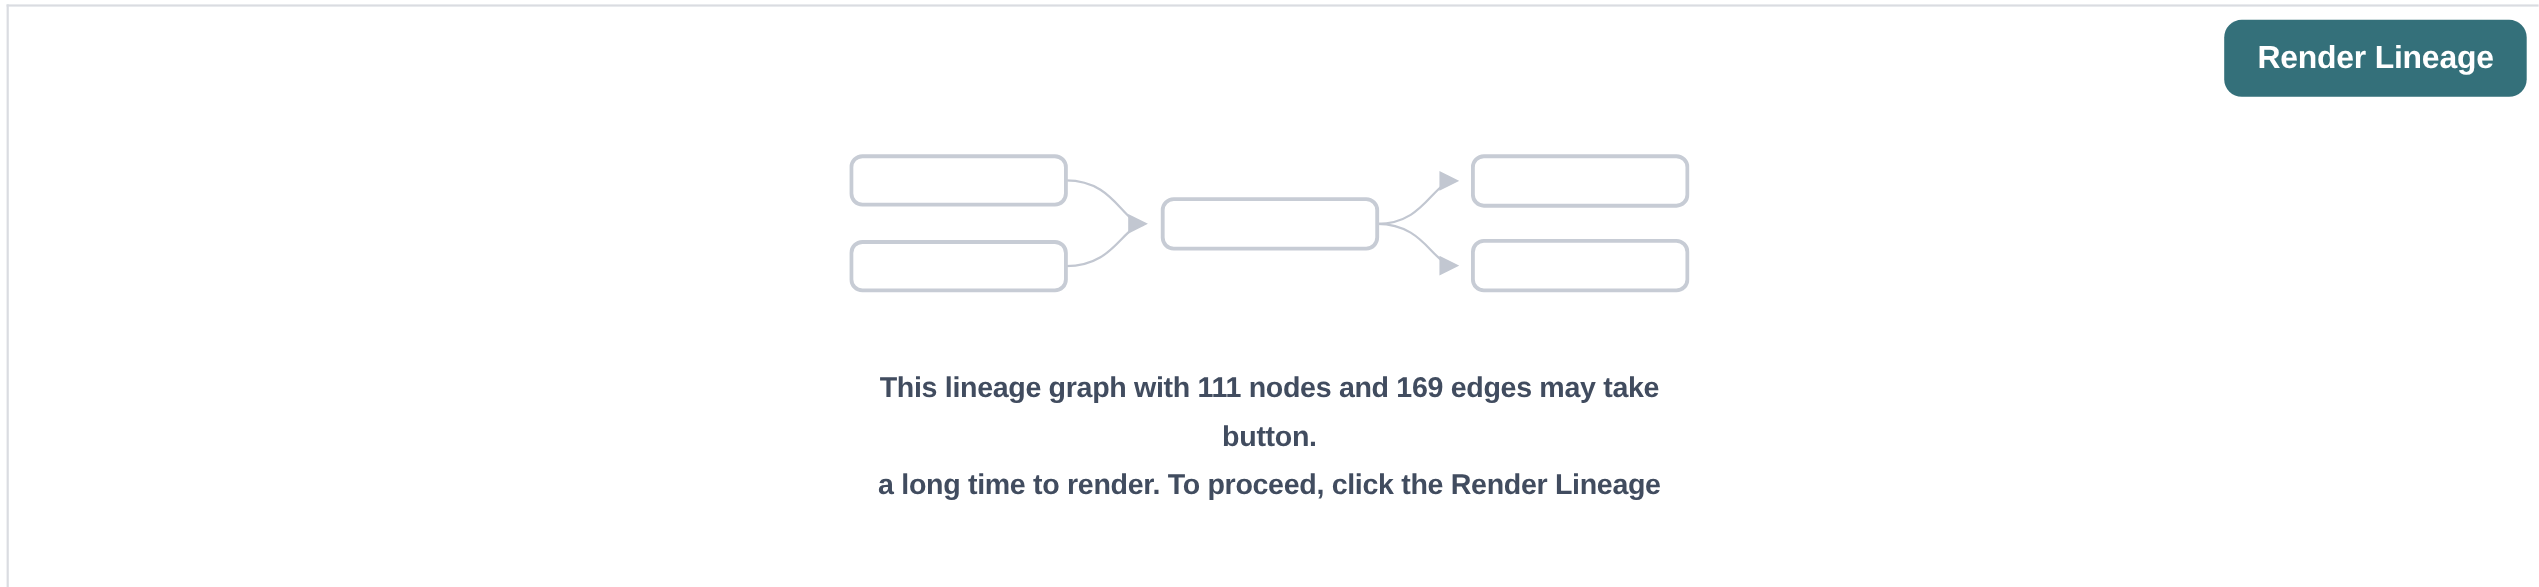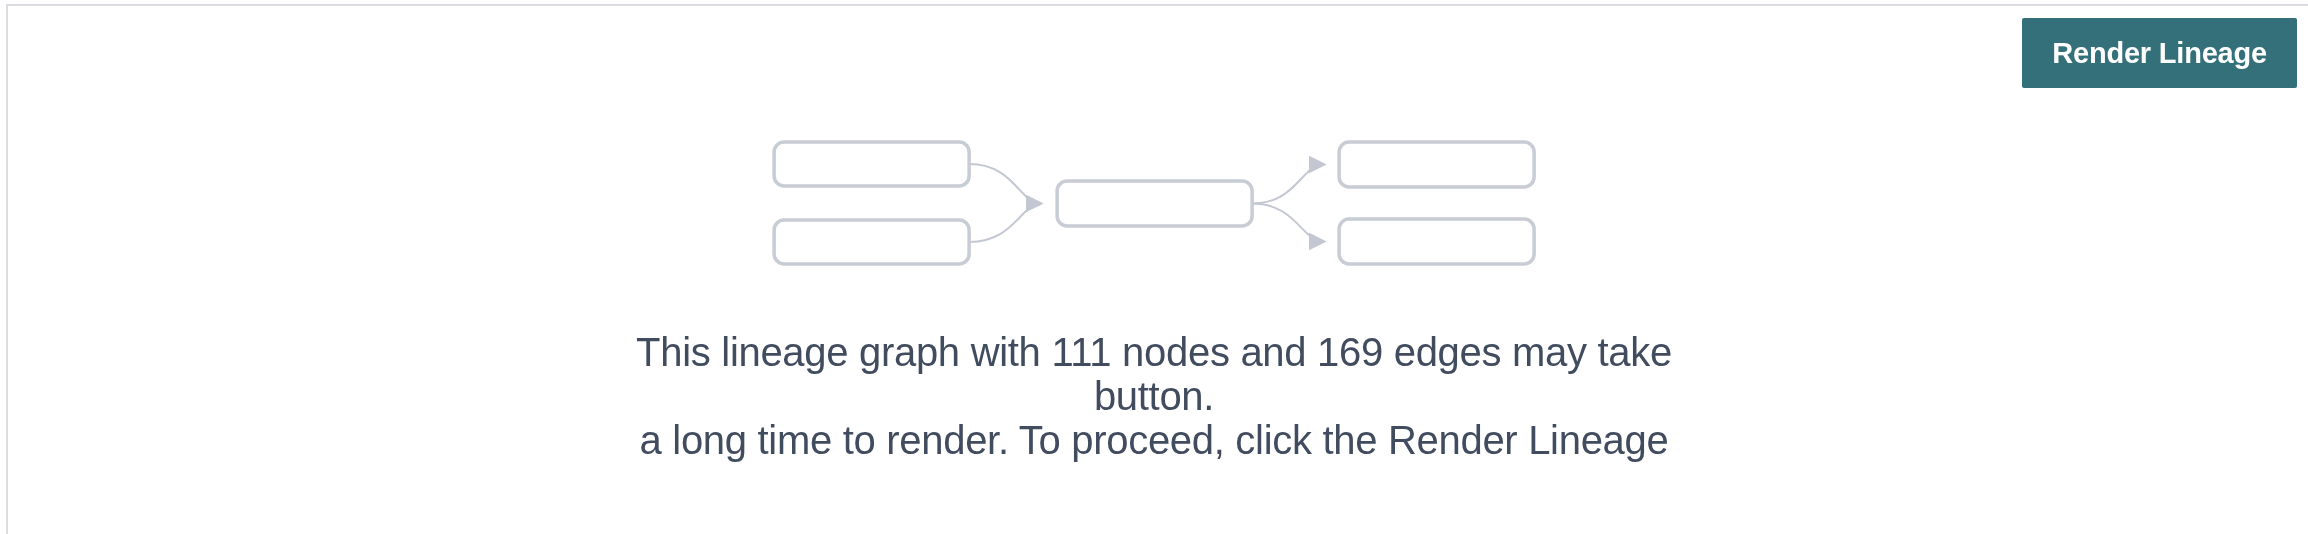--- a/index.html
+++ b/index.html
@@ -28,21 +28,21 @@
   }
   .render-btn {
     position: absolute;
     top: 18px;
     right: 11px;
     height: 70px;
     padding: 0 30px;
     background: #34707a;
     color: #ffffff;
     border: none;
-    border-radius: 2px;
+    border-radius: 16px;
     font-family: "Liberation Sans", "DejaVu Sans", sans-serif;
     font-size: 29px;
     font-weight: 700;
     letter-spacing: -0.2px;
     cursor: pointer;
     display: flex;
     align-items: center;
     justify-content: center;
   }
   .content {
@@ -56,22 +56,22 @@
   }
   .illustration {
     display: block;
     width: 764px;
     height: 128px;
   }
   .message {
     margin-top: 62px;
     text-align: center;
     color: #414c5f;
-    font-size: 40px;
-    font-weight: 400;
+    font-size: 26px;
+    font-weight: 700;
     line-height: 44px;
     letter-spacing: -0.3px;
     white-space: nowrap;
   }
 </style>
 </head>
 <body>
 
 <div class="canvas">
 

